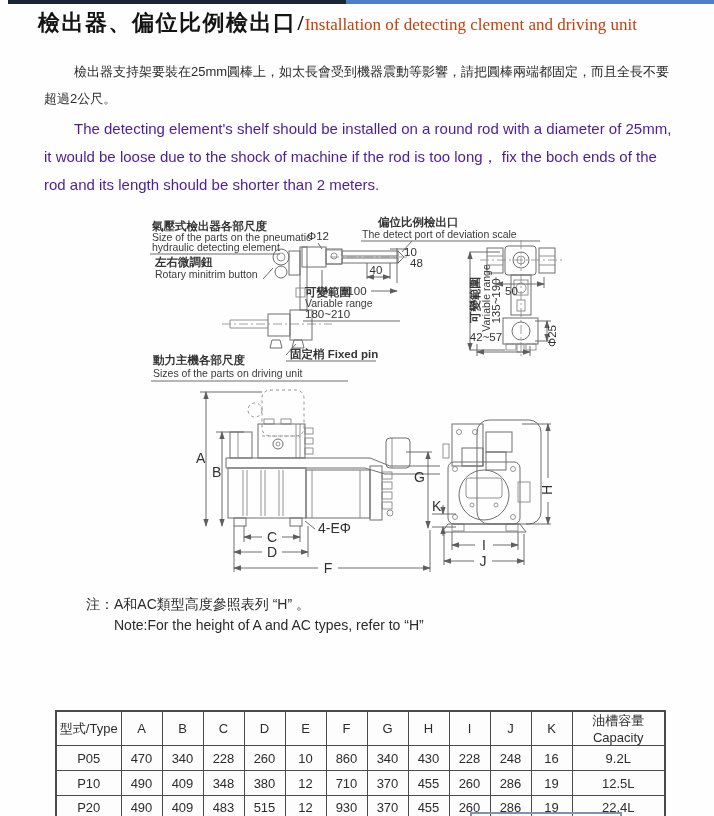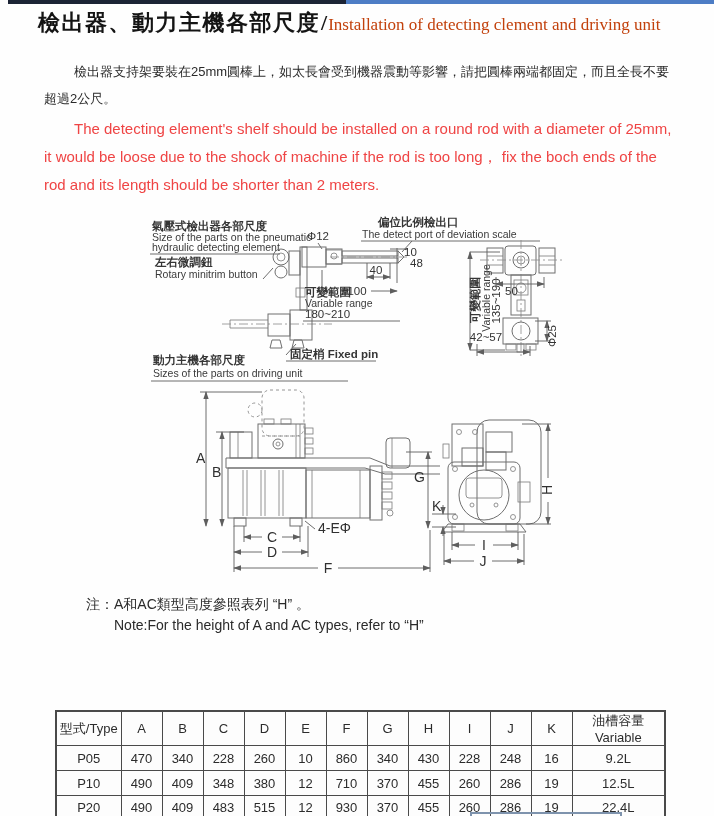--- a/index.html
+++ b/index.html
@@ -6,21 +6,21 @@
   .page{position:relative;width:714px;height:816px;background:#fefefe;overflow:hidden;
         font-family:"Liberation Sans",sans-serif;color:#262626;}
   .topbar-dark{position:absolute;left:8px;top:0;width:338px;height:4px;background:#1c2435;}
   .topbar-blue{position:absolute;left:346px;top:0;width:368px;height:4px;background:#4d7dc5;}
   .title{position:absolute;left:38px;top:8px;white-space:nowrap;font-family:"Liberation Serif",serif;}
   .title .zh{font-size:22px;font-weight:bold;letter-spacing:1.5px;color:#141414;}
   .title .sep{font-size:22px;font-weight:bold;color:#141414;padding:0 1px;}
   .title .en{font-size:17px;color:#c2410c;}
   .intro{position:absolute;left:44px;top:58px;width:634px;}
   .intro .zh{margin:0;font-size:13px;line-height:27px;text-indent:30px;color:#2a2a2a;}
-  .intro .en{margin:3px 0 0 0;font-size:15px;line-height:28px;text-indent:30px;color:#ef4444;}
+  .intro .en{margin:3px 0 0 0;font-size:15px;line-height:28px;text-indent:30px;color:#4c1d95;}
   svg.diagram{position:absolute;left:0;top:0;}
   .dline{stroke:#6f6f6f;stroke-width:1;fill:none;}
   .dthin{stroke:#7a7a7a;stroke-width:0.8;fill:none;}
   .ddash{stroke:#8a8a8a;stroke-width:0.9;fill:none;stroke-dasharray:3 3;}
   .dcen{stroke:#8a8a8a;stroke-width:0.8;fill:none;stroke-dasharray:9 3 2 3;}
   .dimln{stroke:#5e5e5e;stroke-width:0.9;fill:none;}
   .t-zh{font:bold 11.5px "Liberation Sans",sans-serif;fill:#353535;}
   .t-en{font:10.5px "Liberation Sans",sans-serif;fill:#3a3a3a;}
   .t-dim{font:11.5px "Liberation Sans",sans-serif;fill:#333333;}
   .t-letter{font:14px "Liberation Sans",sans-serif;fill:#303030;}
@@ -38,21 +38,21 @@
 </style>
 </head>
 <body>
 
 <div class="page">
 
   <div class="topbar-dark"></div>
   <div class="topbar-blue"></div>
 
   <div class="title">
-    <span class="zh">檢出器、動力主機各部尺度</span><span class="sep">/</span><span class="en">Installation of detecting clement and driving unit</span>
+    <span class="zh">檢出器、偏位比例檢出口</span><span class="sep">/</span><span class="en">Installation of detecting clement and driving unit</span>
   </div>
 
   <div class="intro">
     <p class="zh">檢出器支持架要裝在25mm圓棒上，如太長會受到機器震動等影響，請把圓棒兩端都固定，而且全長不要超過2公尺。</p>
     <p class="en">The detecting element's shelf should be installed on a round rod with a diameter of 25mm, it would be loose due to the shock of machine if the rod is too long， fix the boch ends of the rod and its length should be shorter than 2 meters.</p>
   </div>
 
   <svg class="diagram" width="714" height="590" viewBox="0 0 714 590">
     <defs>
       <marker id="ar" markerWidth="9" markerHeight="8" refX="8" refY="4" orient="auto-start-reverse">
@@ -322,21 +322,21 @@
         <th>B</th>
         <th>C</th>
         <th>D</th>
         <th>E</th>
         <th>F</th>
         <th>G</th>
         <th>H</th>
         <th>I</th>
         <th>J</th>
         <th>K</th>
-        <th>油槽容量 Variable</th>
+        <th>油槽容量 Capacity</th>
       </tr>
     </thead>
     <tbody>
       <tr>
         <td>P05</td>
         <td>470</td>
         <td>340</td>
         <td>228</td>
         <td>260</td>
         <td>10</td>

